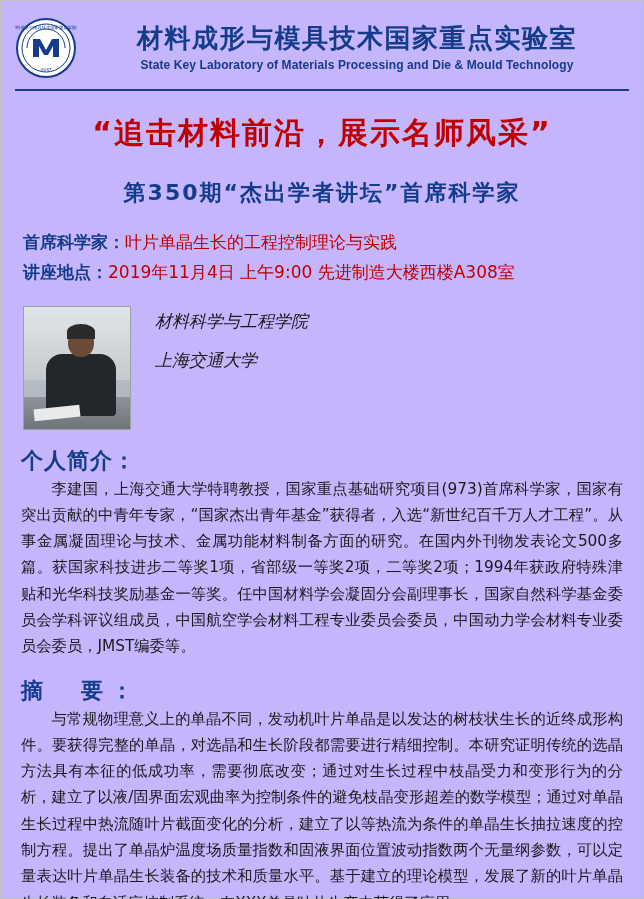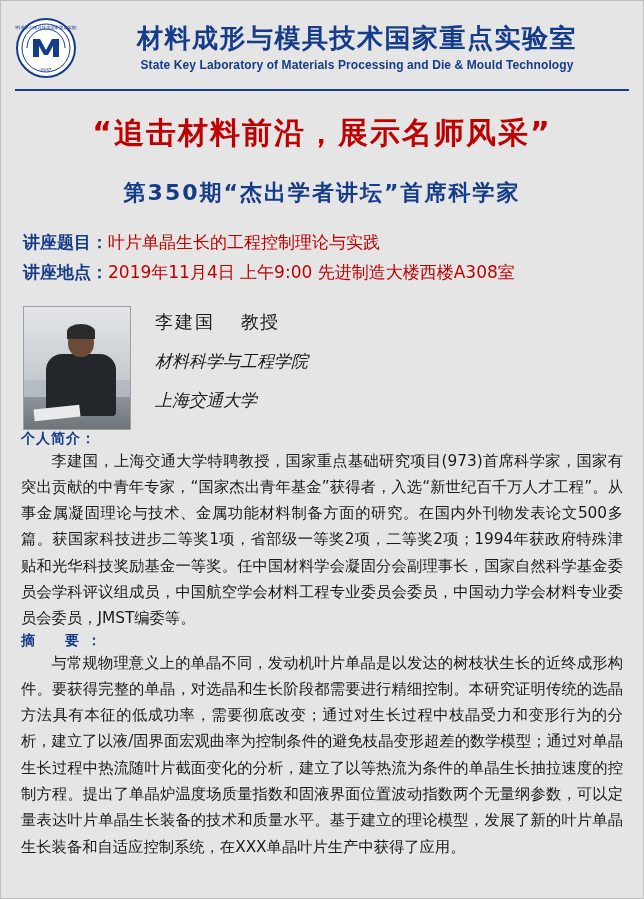--- a/index.html
+++ b/index.html
@@ -13,21 +13,21 @@
     font-family: "Liberation Sans", sans-serif;
     color: #1a1a1a;
     overflow: hidden;
   }
   .poster {
     position: relative;
     width: 644px;
     height: 899px;
     box-sizing: border-box;
     border: 1px solid #bfbfbf;
-    background: #e5e5e5;
+    background: #c4b5fd;
     padding: 0;
   }
 
   
   .header {
     display: flex;
     align-items: center;
     padding: 16px 14px 6px 14px;
   }
   .logo {
@@ -180,23 +180,24 @@
     white-space: nowrap;
     font-style: italic;
   }
 
   
   .section {
     padding: 0 20px;
   }
   .section-title {
     font-family: "DejaVu Sans", sans-serif;
-    font-size: 14px;
-    font-weight: bold;
-    color: #153c8a;
+    font-size: 22px;
+    font-weight: bold;
+    color: #153c8a;
+    margin-top: 16px;
     letter-spacing: 1px;
   }
   .section-body {
     font-family: "DejaVu Sans", sans-serif;
     font-size: 15.3px;
     line-height: 1.72;
     color: #1a1a1a;
     text-align: justify;
     text-justify: inter-ideograph;
     text-indent: 2em;
@@ -225,40 +226,37 @@
       <div class="lab-name-en">State Key Laboratory of Materials Processing and Die &amp; Mould Technology</div>
     </div>
   </div>
   <div class="header-rule"></div>
 
   <div class="slogan">“追击材料前沿，展示名师风采”</div>
   <div class="series-title">第350期“杰出学者讲坛”首席科学家</div>
 
   <div class="info-block">
     <div class="info-line">
-      <span class="info-label">讲座题目：</span><span class="info-value">叶片单晶生长的工程控制理论与实践</span>
+      <span class="info-label">首席科学家：</span><span class="info-value">叶片单晶生长的工程控制理论与实践</span>
     </div>
     <div class="info-line">
       <span class="info-label">讲座地点：</span><span class="info-value">2019年11月4日 上午9:00 先进制造大楼西楼A308室</span>
     </div>
   </div>
 
   <div class="speaker">
     <div class="photo">
       <div class="wall"></div>
       <div class="desk"></div>
       <div class="body"></div>
       <div class="head"></div>
       <div class="hair"></div>
       <div class="paper"></div>
     </div>
     <div class="speaker-info">
-      <div class="speaker-name-row">
-        <span class="speaker-name">李建国</span><span class="speaker-rank">教授</span>
-      </div>
       <div class="speaker-org">材料科学与工程学院</div>
       <div class="speaker-org">上海交通大学</div>
     </div>
   </div>
 
   <div class="section">
     <div class="section-title">个人简介：</div>
     <div class="section-body">李建国，上海交通大学特聘教授，国家重点基础研究项目(973)首席科学家，国家有突出贡献的中青年专家，“国家杰出青年基金”获得者，入选“新世纪百千万人才工程”。从事金属凝固理论与技术、金属功能材料制备方面的研究。在国内外刊物发表论文500多篇。获国家科技进步二等奖1项，省部级一等奖2项，二等奖2项；1994年获政府特殊津贴和光华科技奖励基金一等奖。任中国材料学会凝固分会副理事长，国家自然科学基金委员会学科评议组成员，中国航空学会材料工程专业委员会委员，中国动力学会材料专业委员会委员，JMST编委等。</div>
   </div>
 

